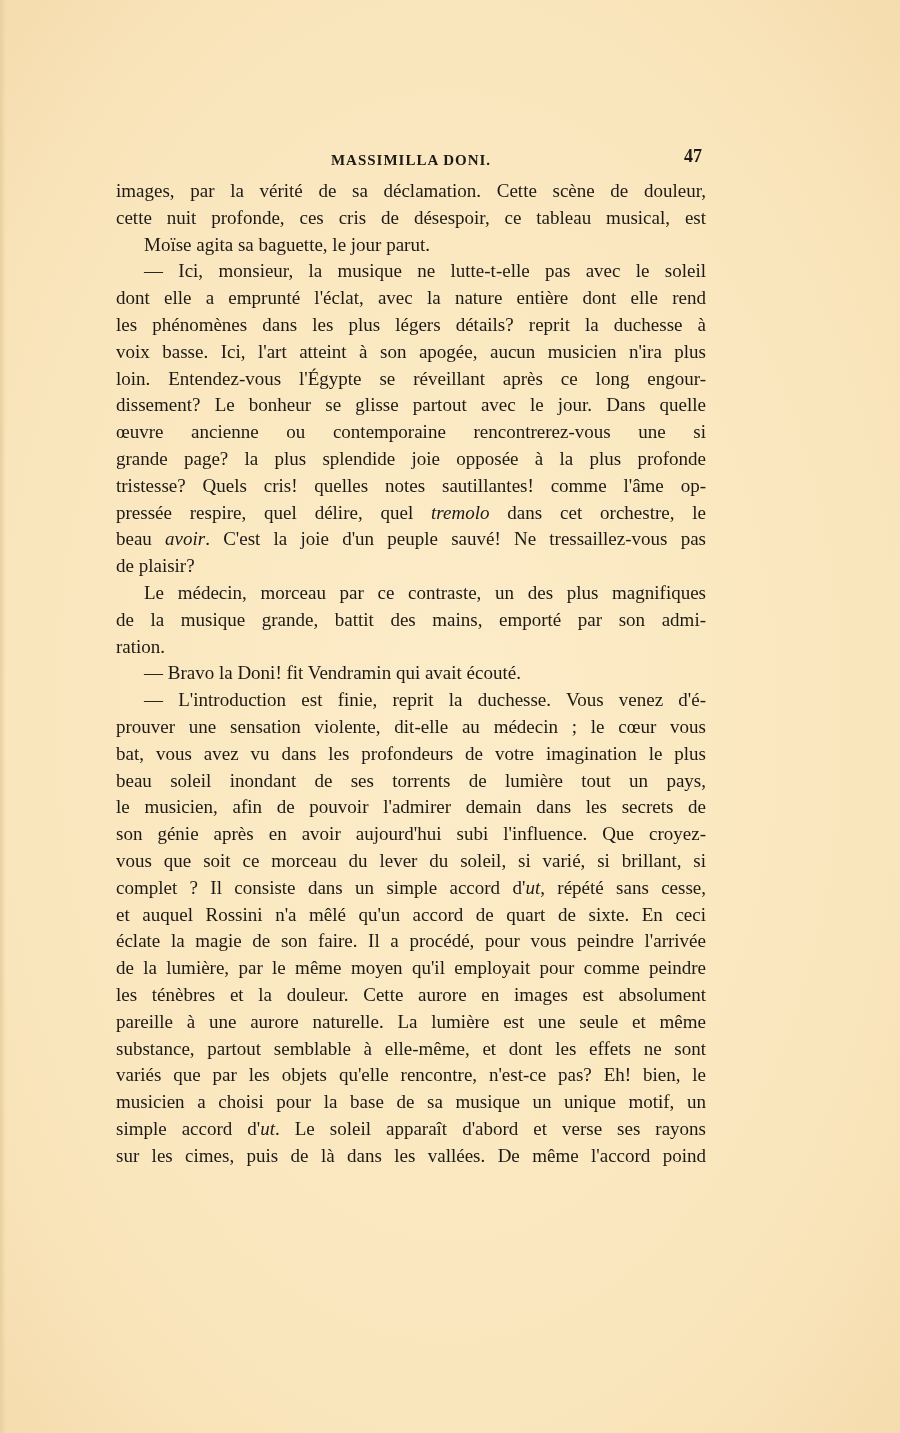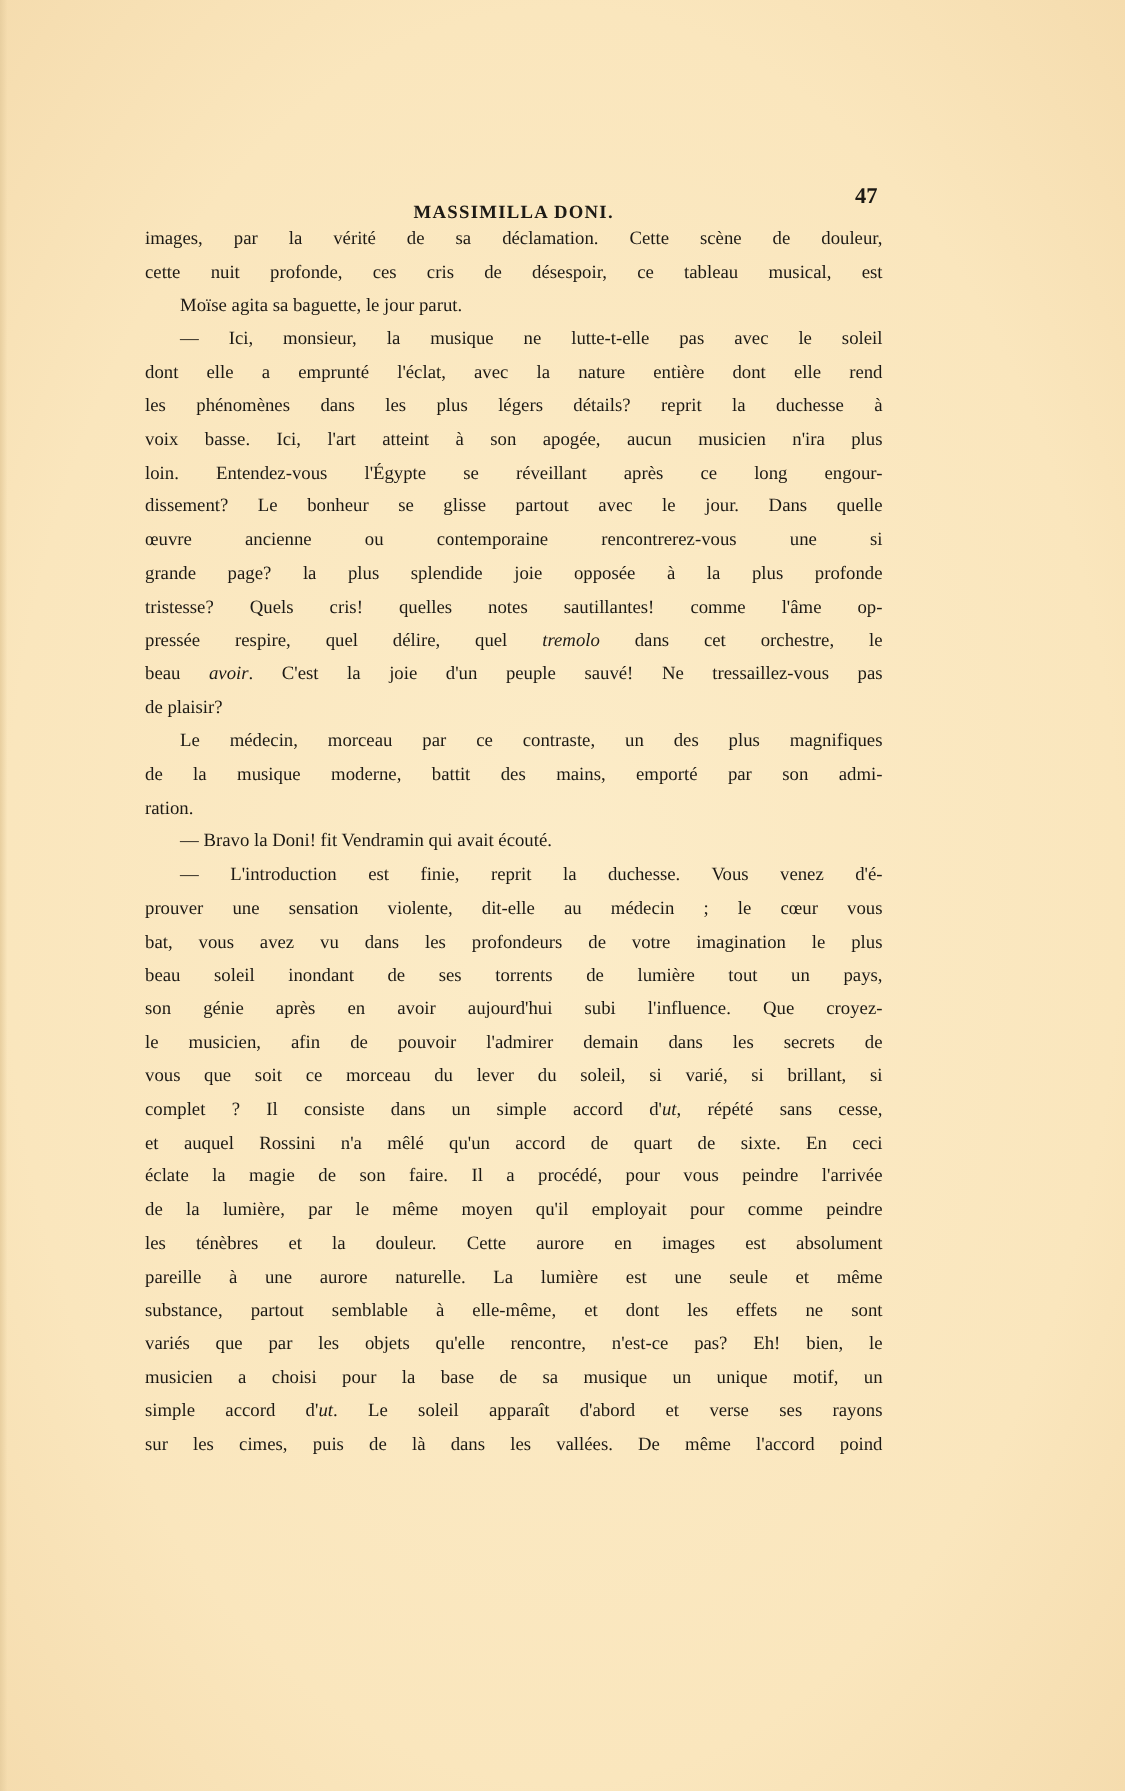--- a/index.html
+++ b/index.html
@@ -35,38 +35,38 @@
       height: 24px;
     }
     .running-title {
       position: absolute;
       left: 0; right: 0;
       text-align: center;
       font-family: "Liberation Serif", serif;
       font-weight: bold;
       font-size: 15px;
       letter-spacing: 1px;
-      top: 16px;
+      top: 6px;
     }
     .page-number {
       position: absolute;
       right: 4px;
       top: 0px;
       font-family: "Liberation Serif", serif;
       font-weight: bold;
       font-size: 18px;
       margin-left: 20px;
     }
     .body-text {
       position: absolute;
       left: 116px;
       top: 178px;
       width: 590px;
       font-family: "Liberation Serif", serif;
-      font-size: 15px;
+      font-size: 19px;
       line-height: 26.8px;
     }
     .line {
       display: block;
       white-space: nowrap;
       text-align: justify;
       text-align-last: justify;
       height: 26.8px;
     }
     .line.last {
@@ -98,29 +98,29 @@
       <span class="line">voix basse. Ici, l'art atteint à son apogée, aucun musicien n'ira plus</span>
       <span class="line">loin. Entendez-vous l'Égypte se réveillant après ce long engour-</span>
       <span class="line">dissement? Le bonheur se glisse partout avec le jour. Dans quelle</span>
       <span class="line">œuvre ancienne ou contemporaine rencontrerez-vous une si</span>
       <span class="line">grande page? la plus splendide joie opposée à la plus profonde</span>
       <span class="line">tristesse? Quels cris! quelles notes sautillantes! comme l'âme op-</span>
       <span class="line"><span>pressée respire, quel délire, quel </span><i>tremolo</i><span> dans cet orchestre, le</span></span>
       <span class="line"><span>beau </span><i>avoir</i><span>. C'est la joie d'un peuple sauvé! Ne tressaillez-vous pas</span></span>
       <span class="line last">de plaisir?</span>
       <span class="line indent">Le médecin, morceau par ce contraste, un des plus magnifiques</span>
-      <span class="line">de la musique moderne, battit des mains, emporté par son admi-</span>
+      <span class="line">de la musique grande, battit des mains, emporté par son admi-</span>
       <span class="line last">ration.</span>
       <span class="line indent last">— Bravo la Doni! fit Vendramin qui avait écouté.</span>
       <span class="line indent">— L'introduction est finie, reprit la duchesse. Vous venez d'é-</span>
       <span class="line">prouver une sensation violente, dit-elle au médecin ; le cœur vous</span>
       <span class="line">bat, vous avez vu dans les profondeurs de votre imagination le plus</span>
       <span class="line">beau soleil inondant de ses torrents de lumière tout un pays,</span>
+      <span class="line">le musicien, afin de pouvoir l'admirer demain dans les secrets de</span>
       <span class="line">son génie après en avoir aujourd'hui subi l'influence. Que croyez-</span>
-      <span class="line">le musicien, afin de pouvoir l'admirer demain dans les secrets de</span>
       <span class="line">vous que soit ce morceau du lever du soleil, si varié, si brillant, si</span>
       <span class="line"><span>complet ? Il consiste dans un simple accord d'</span><i>ut</i><span>, répété sans cesse,</span></span>
       <span class="line">et auquel Rossini n'a mêlé qu'un accord de quart de sixte. En ceci</span>
       <span class="line">éclate la magie de son faire. Il a procédé, pour vous peindre l'arrivée</span>
       <span class="line">de la lumière, par le même moyen qu'il employait pour comme peindre</span>
       <span class="line">les ténèbres et la douleur. Cette aurore en images est absolument</span>
       <span class="line">pareille à une aurore naturelle. La lumière est une seule et même</span>
       <span class="line">substance, partout semblable à elle-même, et dont les effets ne sont</span>
       <span class="line">variés que par les objets qu'elle rencontre, n'est-ce pas? Eh! bien, le</span>
       <span class="line">musicien a choisi pour la base de sa musique un unique motif, un</span>

